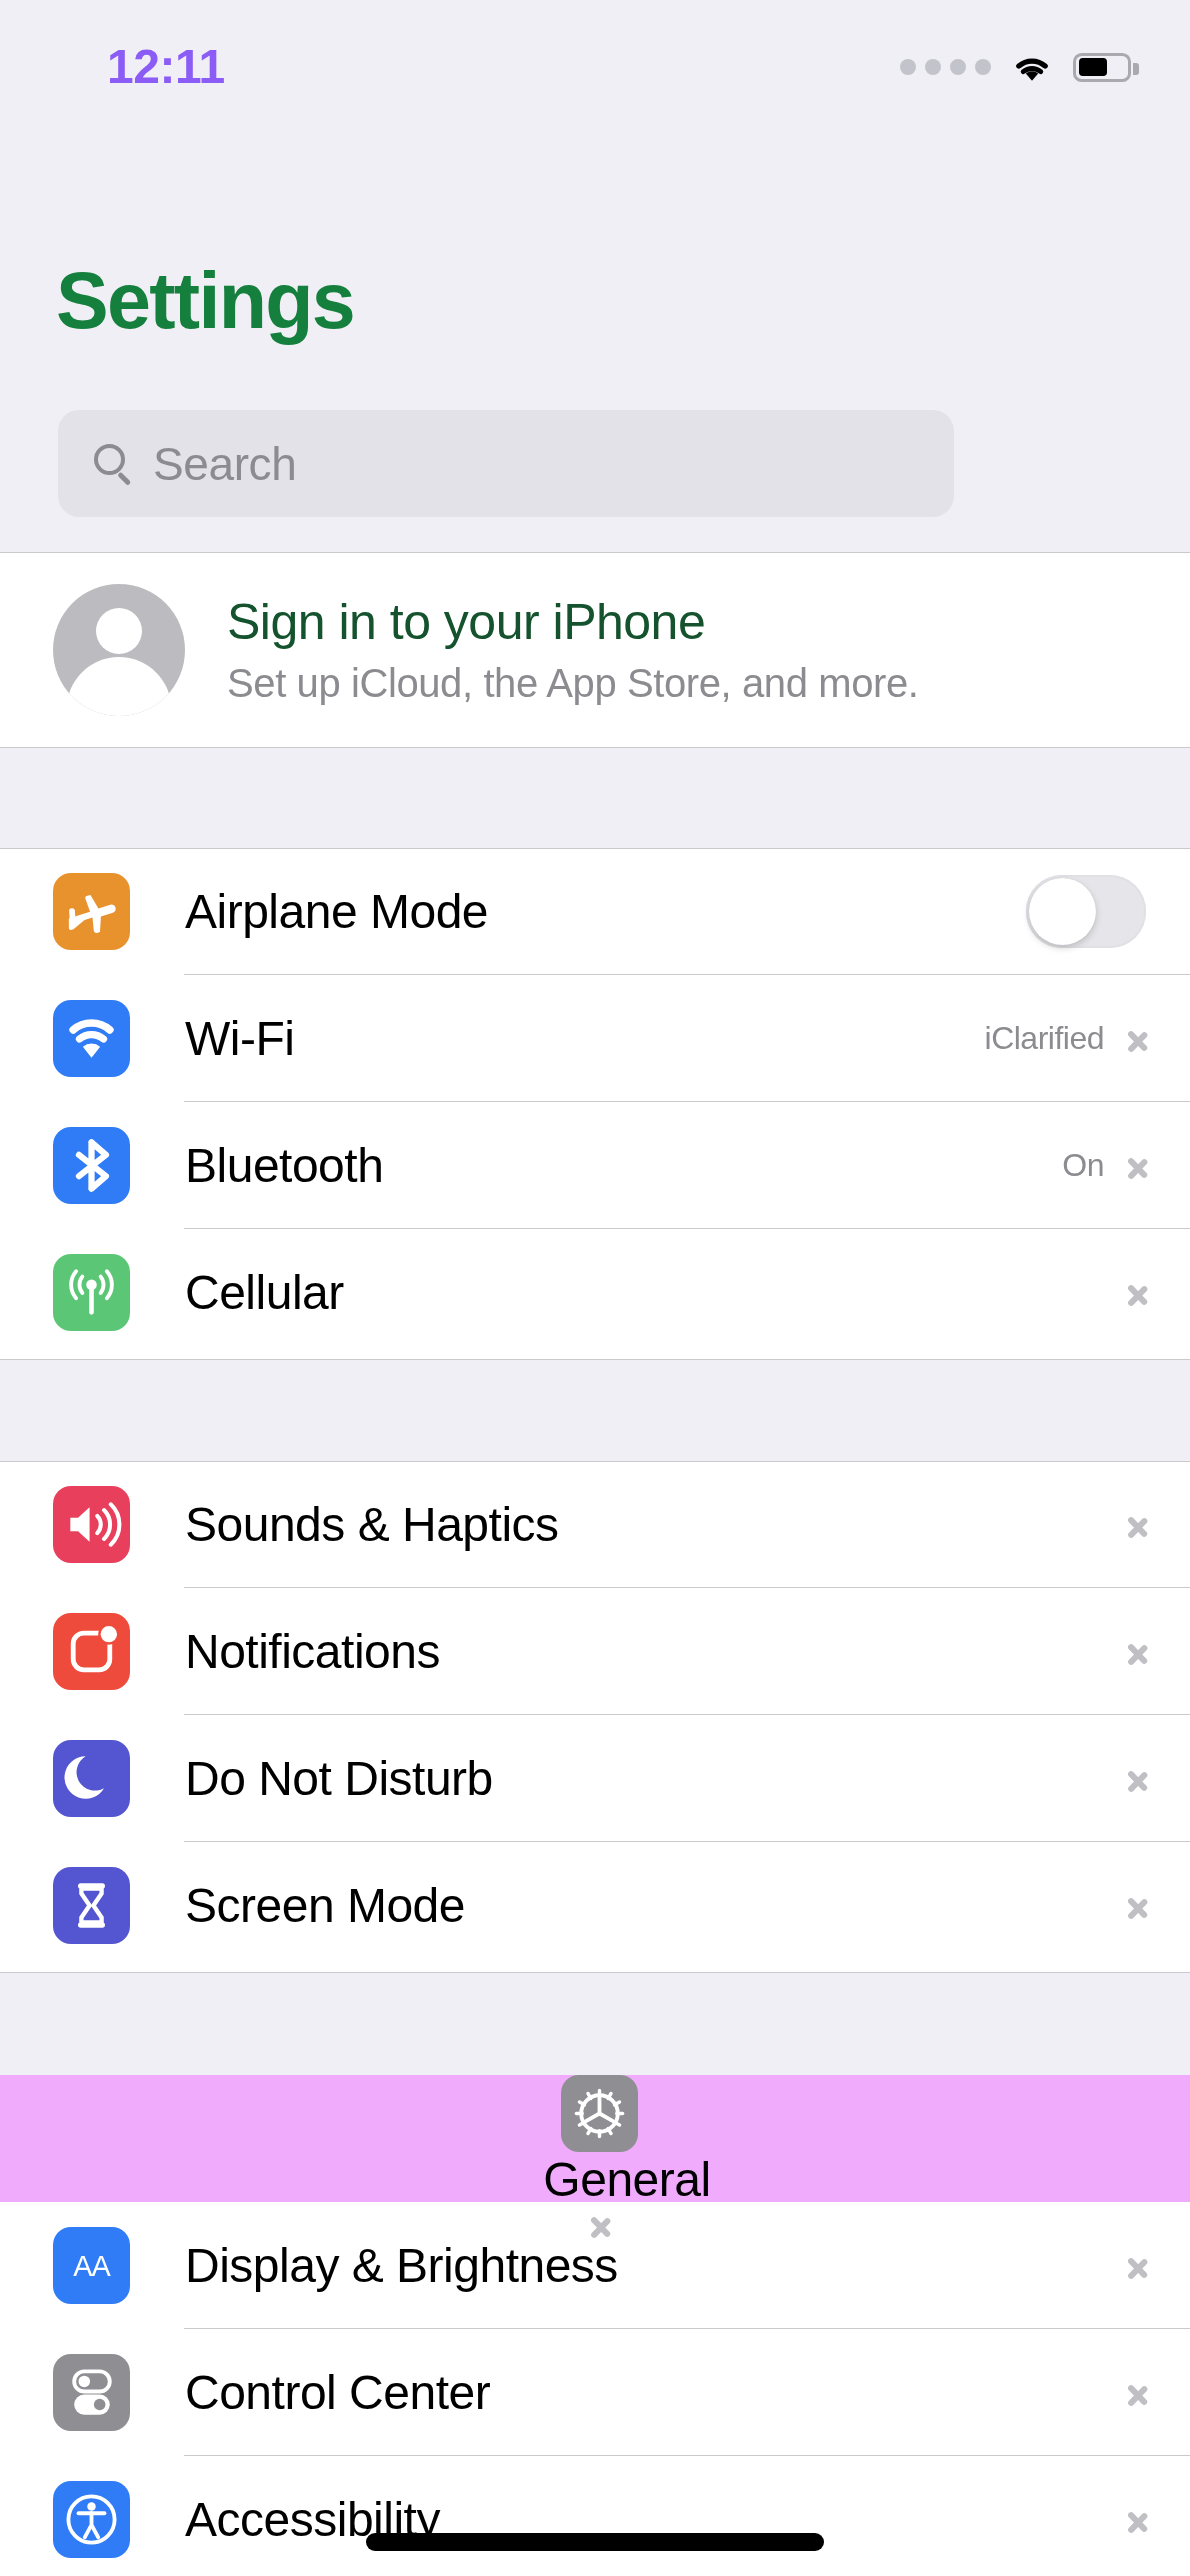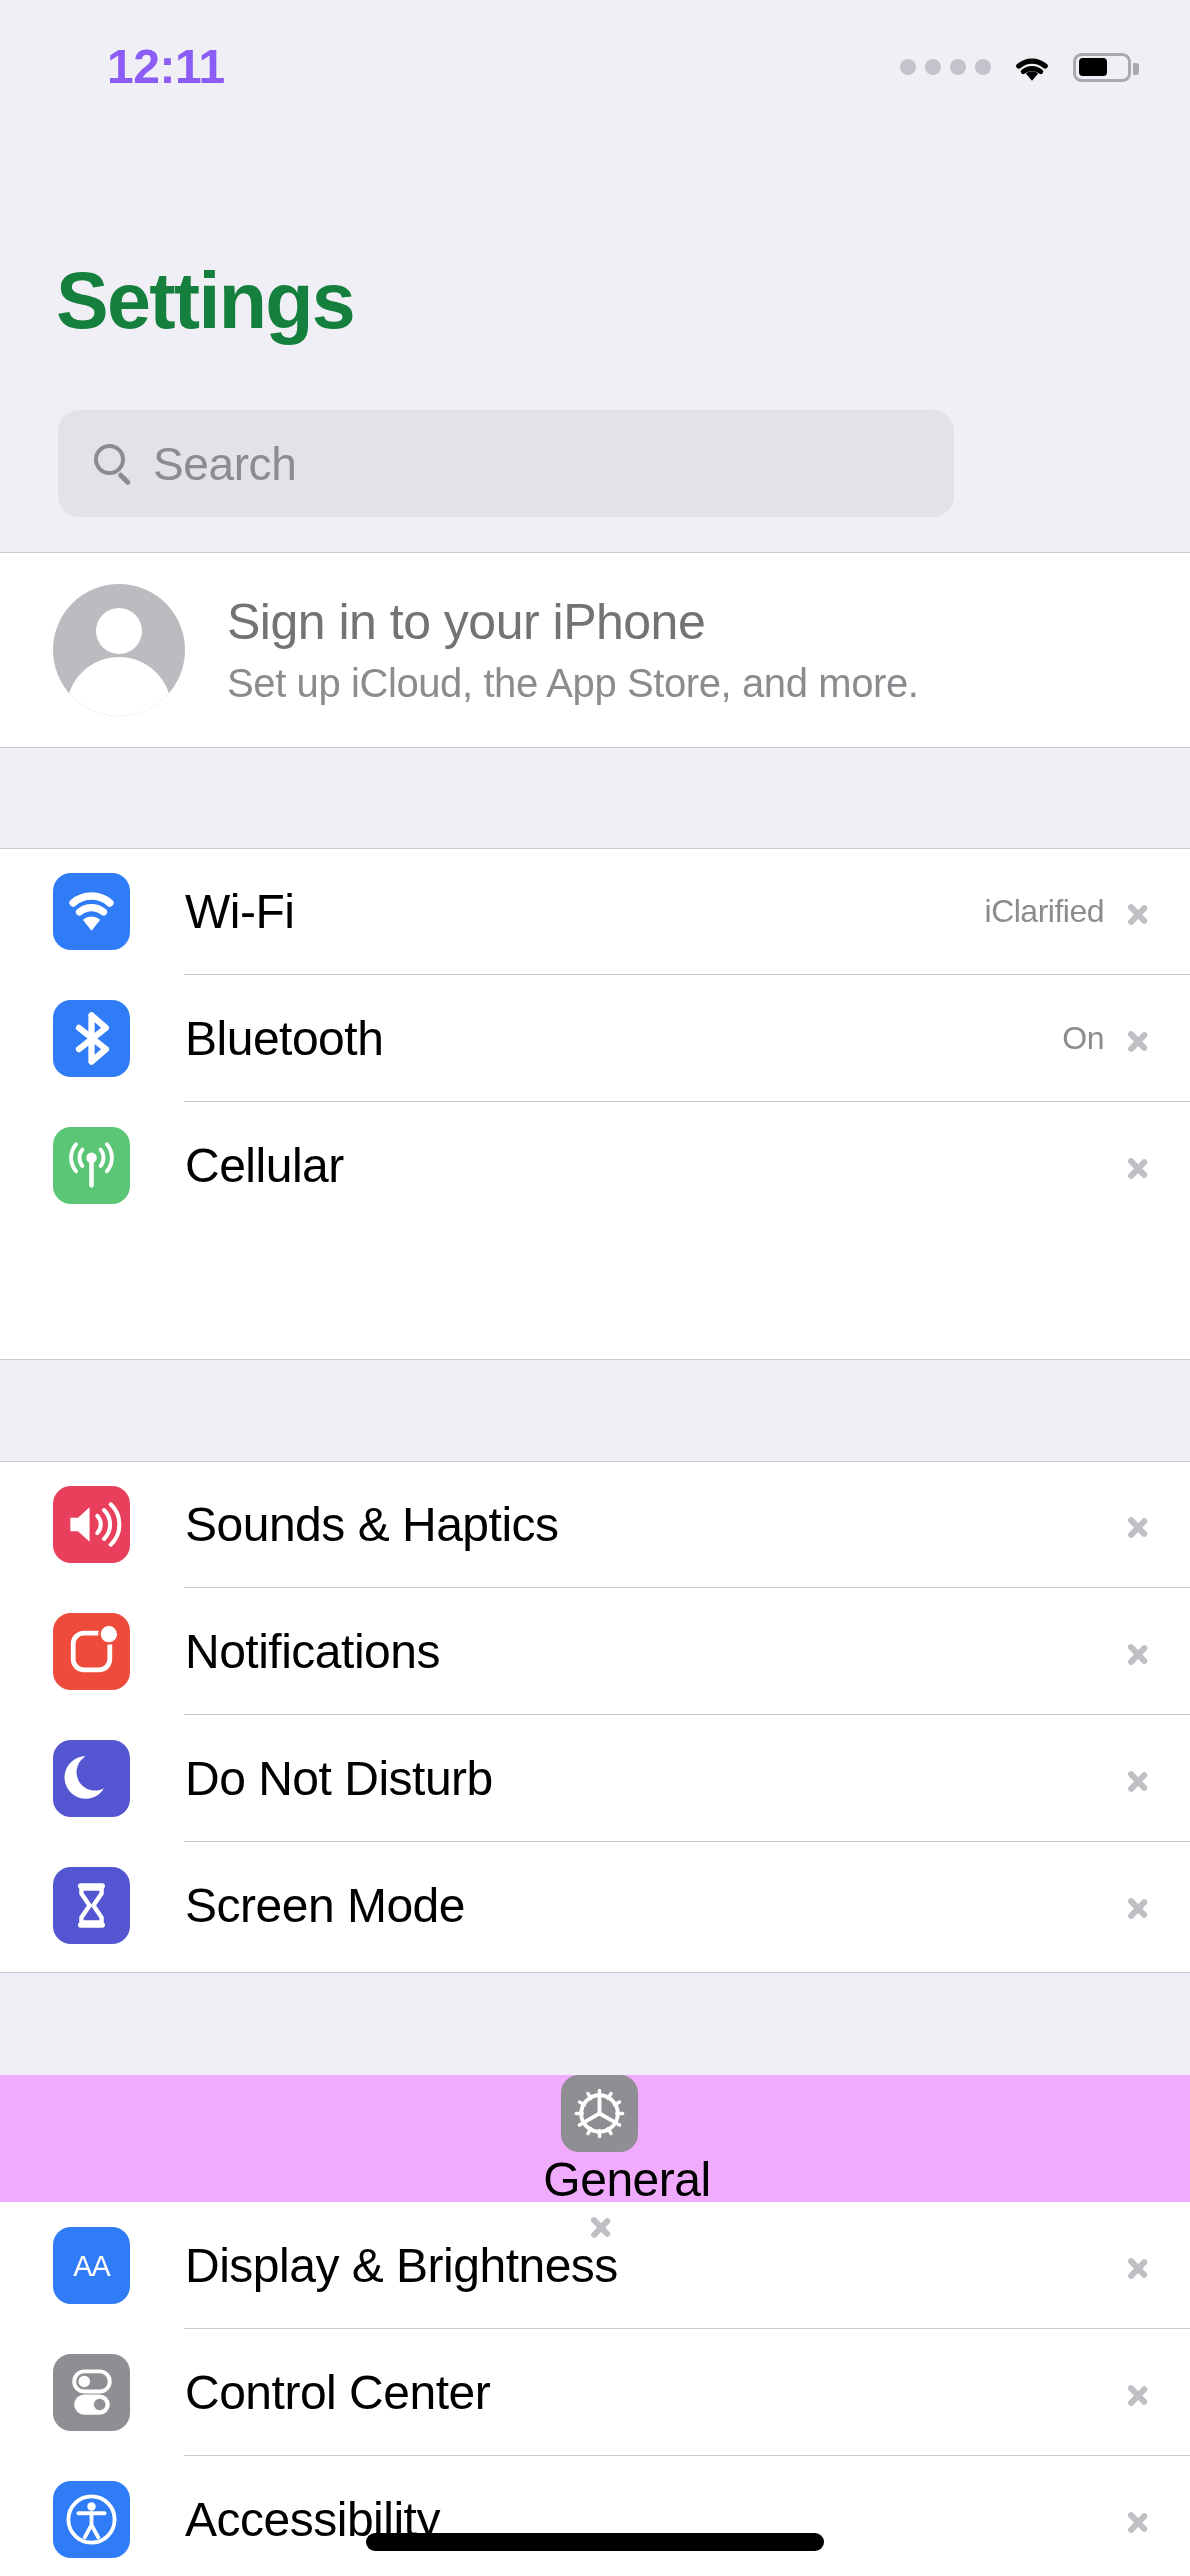--- a/index.html
+++ b/index.html
@@ -119,21 +119,21 @@
   }
   .avatar .head {
     position:absolute; left:50%; top:24px; transform:translateX(-50%);
     width:46px; height:46px; border-radius:50%; background:#fff;
   }
   .avatar .body {
     position:absolute; left:50%; bottom:-25px; transform:translateX(-50%);
     width:105px; height:84px; border-radius:53px 53px 0 0; background:#fff;
   }
   .acct-text { margin-left:42px; display:flex; flex-direction:column; gap:13.4px; }
-  .acct-title { font-size:50px; color:#737373; letter-spacing:-0.5px; line-height:1.05; }
+  .acct-title { font-size:50px; color:#14532d; letter-spacing:-0.5px; line-height:1.05; }
   .acct-sub { font-size:40px; color:#8B8B90; letter-spacing:-0.4px; line-height:1.05; }
 
   
   .home-indicator {
     position:absolute; left:50%; transform:translateX(-50%);
     bottom:25px; width:458px; height:18px; border-radius:9.6px; background:#000;
   }
   svg { display:block; }
 </style>
 </head>
@@ -179,20 +179,33 @@
         <span class="body"></span>
     </div>
     <div class="acct-text">
       <div class="acct-title">Sign in to your iPhone</div>
       <div class="acct-sub">Set up iCloud, the App Store, and more.</div>
     </div>
   </div>
 
   <div class="group" id="group-0" style="top: 848px; height: 512px;">
 
+    <div class="row">
+      <span class="icon" style="background:#E8922E;">
+        <svg viewBox="0 0 80 80" width="77" height="77">
+          <path d="M16 45.5 l14-3.4 8.5-2 -3.8-13.5 a2.6 2.6 0 0 1 2.2-3.3 l3.2-0.4 7.3 14.5 12.6-3 a4.3 4.3 0 0 1 2 8.4 l-12.6 3 -2.1 16 -3.1 0.8 a2.6 2.6 0 0 1 -3.2-2.5 l-0.4-13.9 -8.4 2 -12.2 8.8 -2.5 0.6 a1.8 1.8 0 0 1 -2.1-2.2 Z" fill="#fff" transform="rotate(-4 40 40)"></path>
+          <rect x="17" y="36.5" width="6" height="14" rx="3" fill="#fff" transform="rotate(-4 20 43)"></rect>
+        </svg>
+      </span>
+      <span class="row-label">Airplane Mode</span>
+      <span class="toggle">
+          <span class="knob"></span>
+        </span>
+      <span class="sep"></span>
+    </div>
 
     <div class="row">
       <span class="icon" style="background:#2F7CF6;">
         <svg viewBox="0 0 80 80" width="77" height="77">
           <path d="M40 60 L31 48.5 a14 14 0 0 1 18 0 Z" fill="#fff"></path>
           <path d="M21 31 a29 29 0 0 1 38 0" stroke="#fff" stroke-width="8" fill="none" stroke-linecap="round"></path>
           <path d="M27.5 40.5 a19.5 19.5 0 0 1 25 0" stroke="#fff" stroke-width="7.5" fill="none" stroke-linecap="round"></path>
         </svg>
       </span>
       <span class="row-label">Wi-Fi</span>

